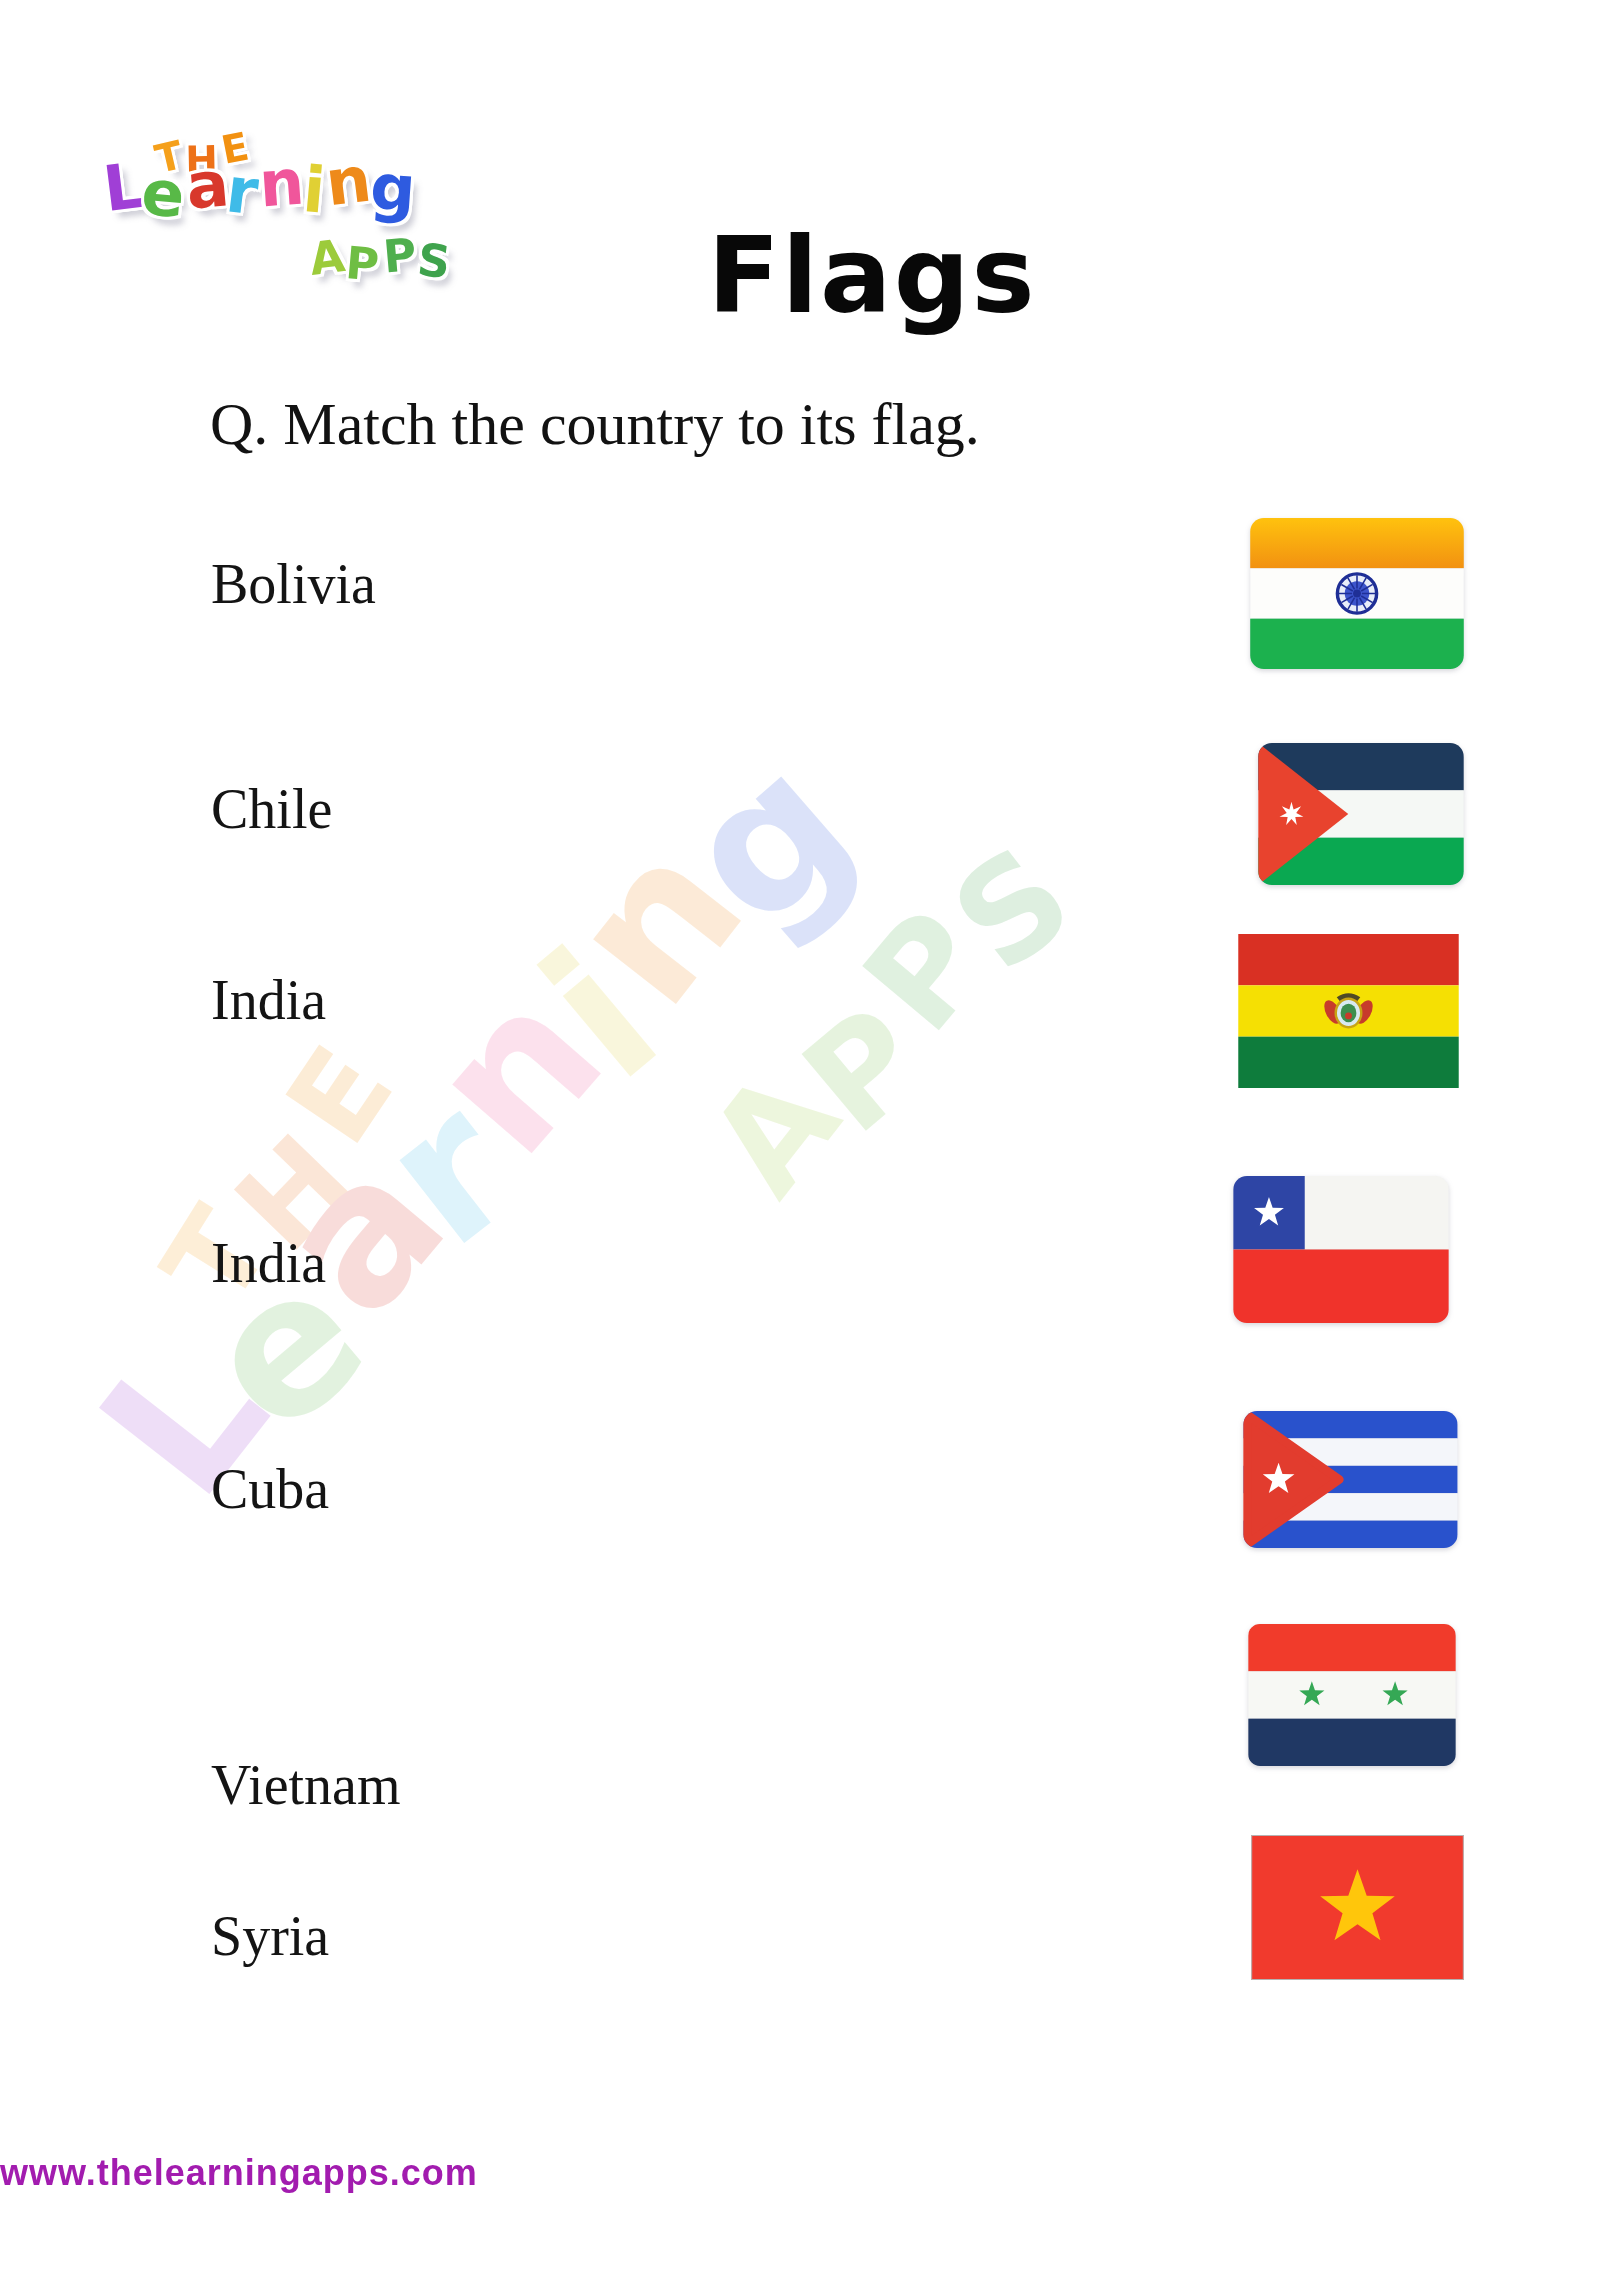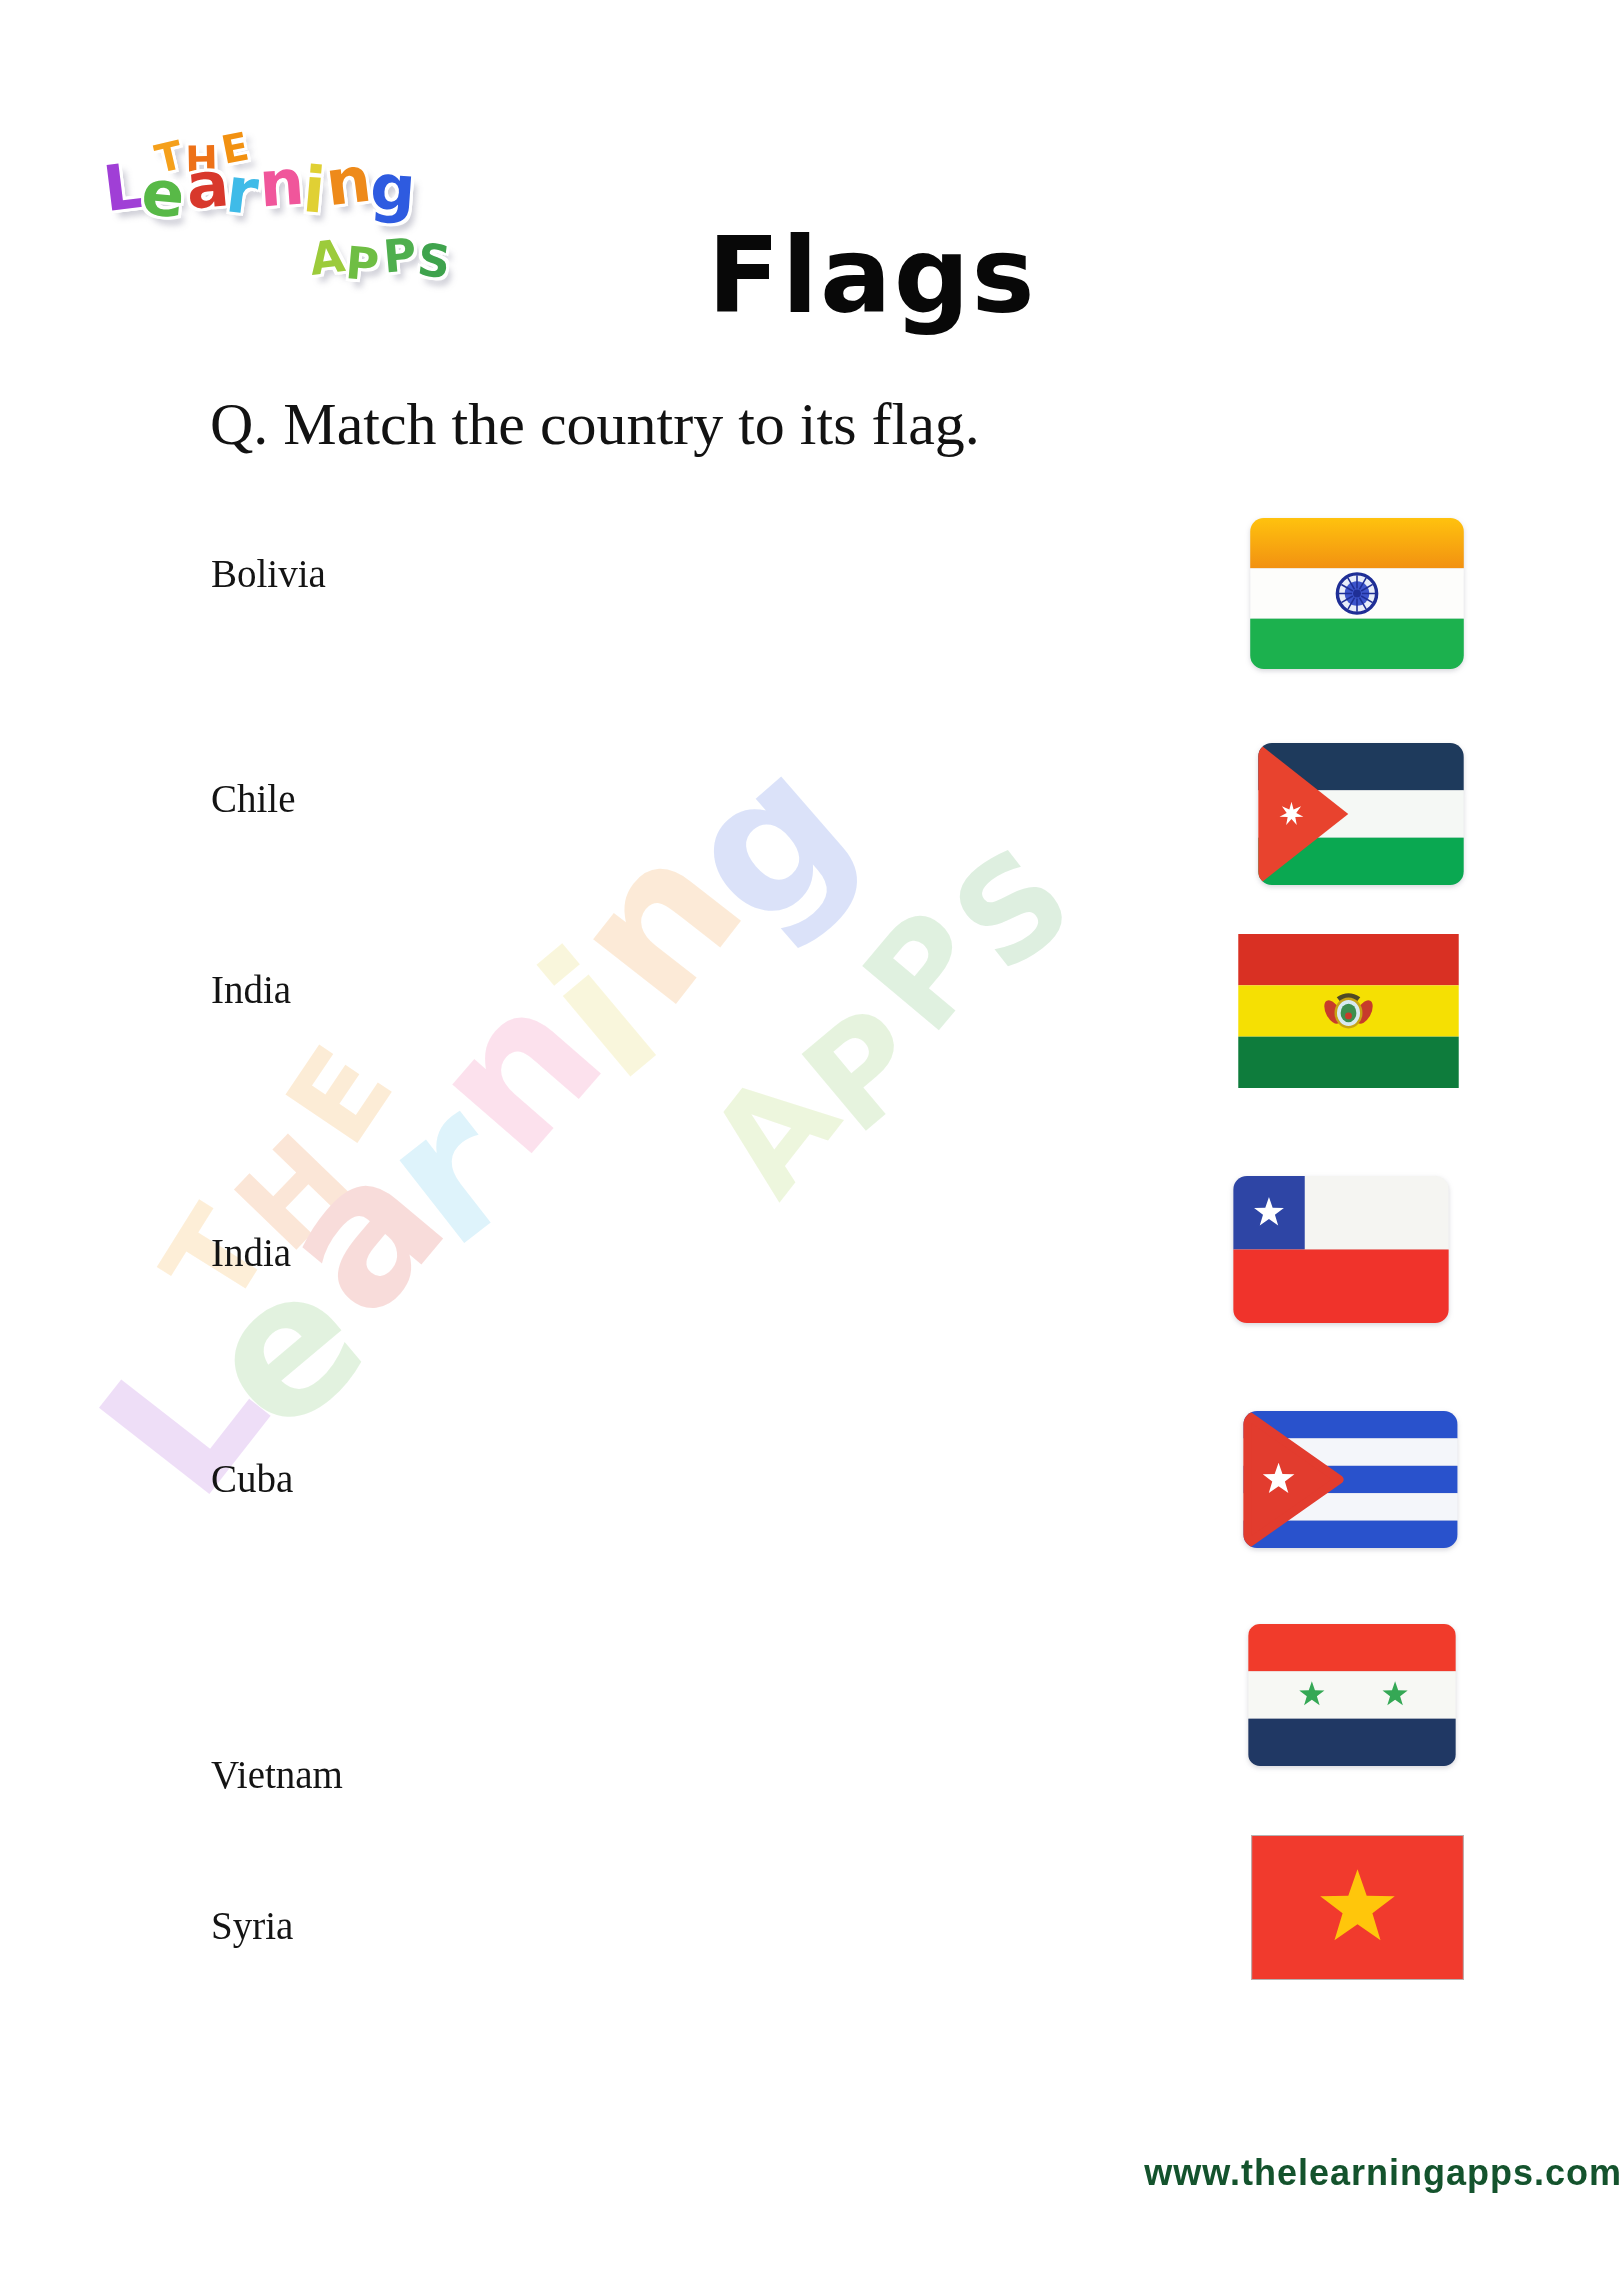--- a/index.html
+++ b/index.html
@@ -22,28 +22,28 @@
              transform:translate(-50%,-50%) rotate(-45deg) scale(3.05);
              opacity:0.17;pointer-events:none;}
   .watermark .bubble span{text-shadow:none;}
 
   
   .title{position:absolute;left:50%;top:143px;transform:translateX(-50%);margin-left:61px;
          font:800 106px "DejaVu Sans",sans-serif;color:#080808;letter-spacing:2px;z-index:2;}
   .question{position:absolute;left:210px;top:390px;font-size:60px;color:#121212;z-index:2;}
 
   
-  .country{position:absolute;left:211px;font-size:39px;color:#141414;z-index:2;line-height:1.15;}
+  .country{position:absolute;left:211px;font-size:56px;color:#141414;z-index:2;line-height:1.15;}
   .flag{position:absolute;z-index:2;line-height:0;}
   .flag.rounded{filter:drop-shadow(0 2px 2.9px rgba(90,90,110,.25));}
   .flag svg{display:block;}
 
   
-  .footer{position:absolute;left:0;right:0;top:2152px;text-align:right;
-          font:700 36px "Liberation Sans",sans-serif;color:#14532d;letter-spacing:1px;z-index:2;}
+  .footer{position:absolute;left:0;right:0;top:2152px;text-align:left;
+          font:700 36px "Liberation Sans",sans-serif;color:#a21caf;letter-spacing:1px;z-index:2;}
 </style>
 </head>
 <body>
 
 <div class="page">
 
   <div class="watermark" aria-hidden="true">
     <div class="logo-the bubble colorize"><span style="color: rgb(245, 160, 27); transform: rotate(-7deg) translateY(5.9px);">T</span><span style="color: rgb(237, 113, 23); transform: rotate(5deg) translateY(12.7px);">H</span><span style="color: rgb(242, 145, 17); transform: rotate(-5deg) translateY(3.9px);">E</span></div>
     <div class="logo-learning bubble colorize"><span style="color: rgb(160, 63, 214); transform: rotate(-7deg) translateY(5.9px);">L</span><span style="color: rgb(88, 185, 71); transform: rotate(5deg) translateY(12.7px);">e</span><span style="color: rgb(216, 56, 44); transform: rotate(-5deg) translateY(3.9px);">a</span><span style="color: rgb(63, 187, 232); transform: rotate(7deg) translateY(9.8px);">r</span><span style="color: rgb(240, 86, 155); transform: rotate(-4deg) translateY(2px);">n</span><span style="color: rgb(224, 208, 52); transform: rotate(5deg) translateY(8.8px);">i</span><span style="color: rgb(238, 138, 26); transform: rotate(-7deg) translateY(0px);">n</span><span style="color: rgb(46, 91, 224); transform: rotate(4deg) translateY(6.9px);">g</span></div>
     <div class="logo-apps bubble colorize"><span style="color: rgb(156, 203, 59); transform: rotate(-7deg) translateY(5.9px);">A</span><span style="color: rgb(111, 190, 68); transform: rotate(5deg) translateY(12.7px);">P</span><span style="color: rgb(79, 175, 78); transform: rotate(-5deg) translateY(3.9px);">P</span><span style="color: rgb(63, 163, 77); transform: rotate(7deg) translateY(9.8px);">S</span></div>

